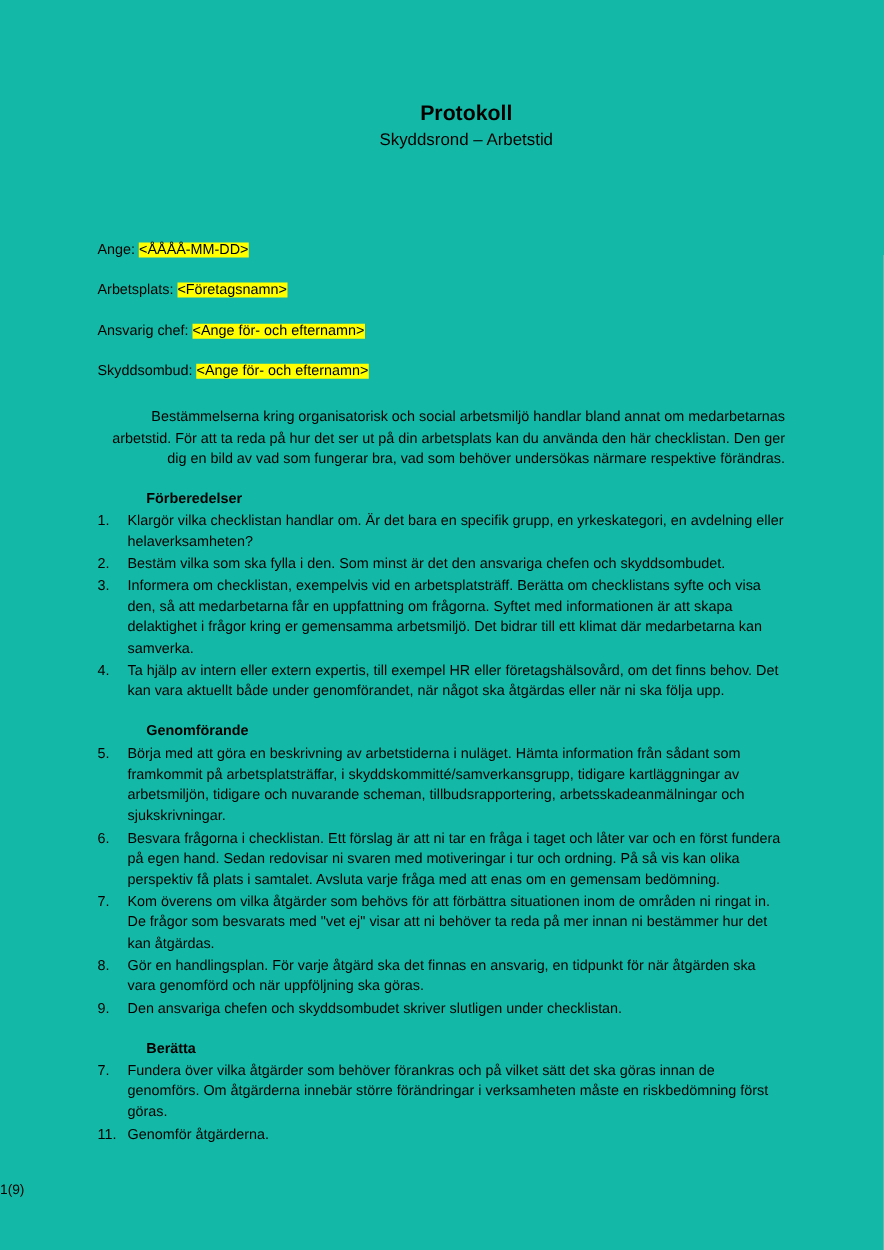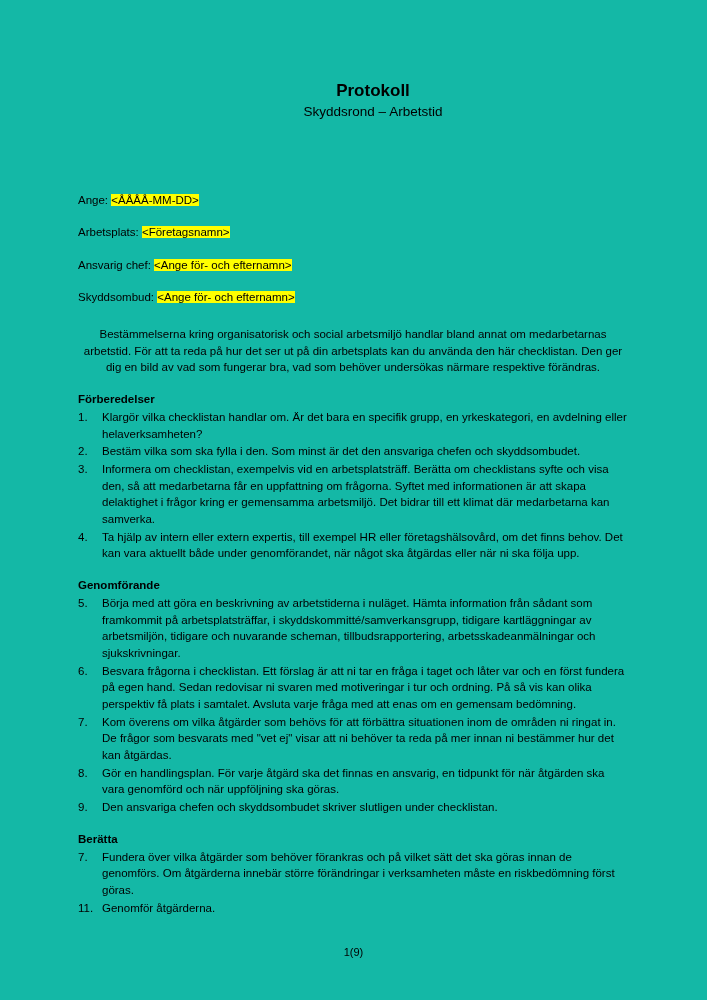--- a/index.html
+++ b/index.html
@@ -58,28 +58,29 @@
   .field-value {
     display: inline;
     background: #ffff00;
     color: #000;
   }
   .intro {
     margin-top: 20px;
     font-size: 11.5px;
     line-height: 1.45;
     color: #000;
-    text-align: center;
+    text-align: right;
   }
   .section-head {
     font-size: 11.5px;
     font-weight: bold;
     color: #000;
     margin-top: 17px;
     margin-bottom: 4px;
+    margin-left: 39px;
   }
   ol.steps {
     margin: 0;
     padding: 0;
     list-style: none;
   }
   ol.steps li {
     position: relative;
     font-size: 11.5px;
     line-height: 1.45;
@@ -95,21 +96,20 @@
     text-align: left;
   }
   ol.steps li.wide .num {
     width: 23px;
   }
   .footer {
     position: absolute;
     left: 0;
     right: 0;
     bottom: 42px;
-    text-align: center;
     font-size: 11px;
     color: #000;
   }
 </style>
 </head>
 <body>
 
 <div class="page">
   <div class="content">
 

